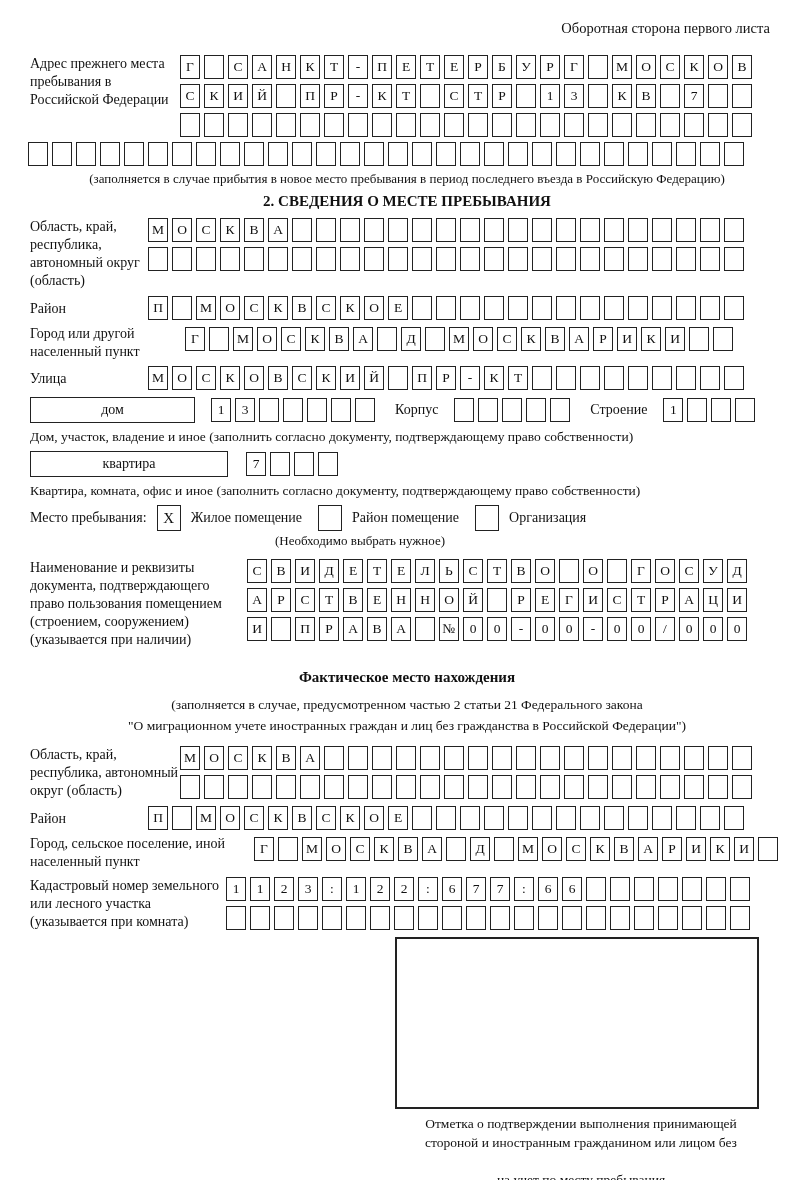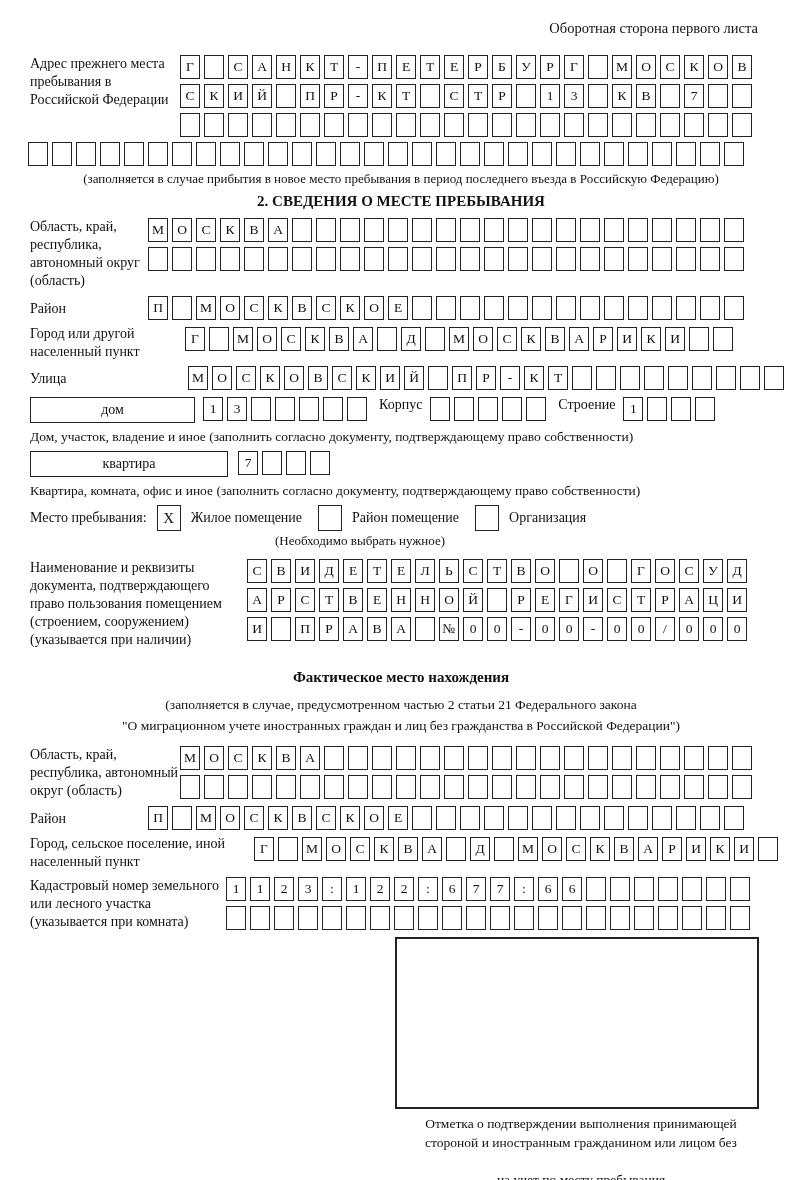--- a/index.html
+++ b/index.html
@@ -1,38 +1,38 @@
 <!DOCTYPE html>
 <html><head>
 <meta charset="utf-8">
 <style>
   html,body{margin:0;padding:0;background:#ffffff;}
   body{width:800px;height:1180px;overflow:hidden;color:#111;
        font-family:"Liberation Serif", serif;}
   .page{position:relative;width:800px;height:1180px;box-sizing:border-box;
-        padding:20px 28px 0 30px;}
+        padding:20px 16px 0 30px;}
   .hdr{ text-align:right;font-size:14.5px;margin-bottom:18px;padding-right:14px;}
 
   
   .cellrow{display:flex;gap:4px;margin-bottom:5px;}
   .cell{flex:0 0 20px;width:20px;height:24px;box-sizing:border-box;
         border:1.6px solid #222;display:flex;align-items:center;justify-content:center;
         font-size:13.5px;line-height:1;background:#fff;}
 
   .fl{display:flex;align-items:flex-start;}
   .lbl{font-size:14px;line-height:18px;flex:0 0 auto;}
   .w150{width:150px;} .w118{width:118px;} .w155{width:155px;}
   .w217{width:217px;} .w196{width:196px;}
 
   .note{font-size:13px;text-align:center;margin:2px 0 4px 0;}
   .sect-title{font-size:15px;font-weight:bold;text-align:center;margin:6px 0 8px 0;}
   .cap{font-size:13.5px;margin:0 0 6px 0;}
 
   
-  .inline-line{display:flex;align-items:flex-start;margin-bottom:6px;}
+  .inline-line{display:flex;align-items:center;margin-bottom:6px;gap:8px;}
   .wbox{height:26px;box-sizing:border-box;border:1.6px solid #222;
         display:flex;align-items:center;justify-content:center;font-size:14px;}
   .wbox.dom{width:165px;margin-right:8px;}
   .wbox.kv{width:198px;margin-right:10px;}
   .mid-lbl{font-size:14px;margin:0 8px 0 12px;}
 
   
   .stay{display:flex;align-items:center;font-size:14px;margin:6px 0 2px 0;}
   .chk{width:24px;height:26px;box-sizing:border-box;border:1.6px solid #222;
        display:flex;align-items:center;justify-content:center;
@@ -290,21 +290,21 @@
         <span class="cell">А</span>
         <span class="cell">Р</span>
         <span class="cell">И</span>
         <span class="cell">К</span>
         <span class="cell">И</span>
         <span class="cell"></span>
         <span class="cell"></span>
       </div>
   </div>
 
-  <div class="fl" style="margin-top:5px;gap:40px;">
+  <div class="fl" style="margin-top:5px;">
     <div class="lbl w118" style="padding-top:4px;">Улица</div>
     <div class="cellrow mb0">
         <span class="cell">М</span>
         <span class="cell">О</span>
         <span class="cell">С</span>
         <span class="cell">К</span>
         <span class="cell">О</span>
         <span class="cell">В</span>
         <span class="cell">С</span>
         <span class="cell">К</span>

